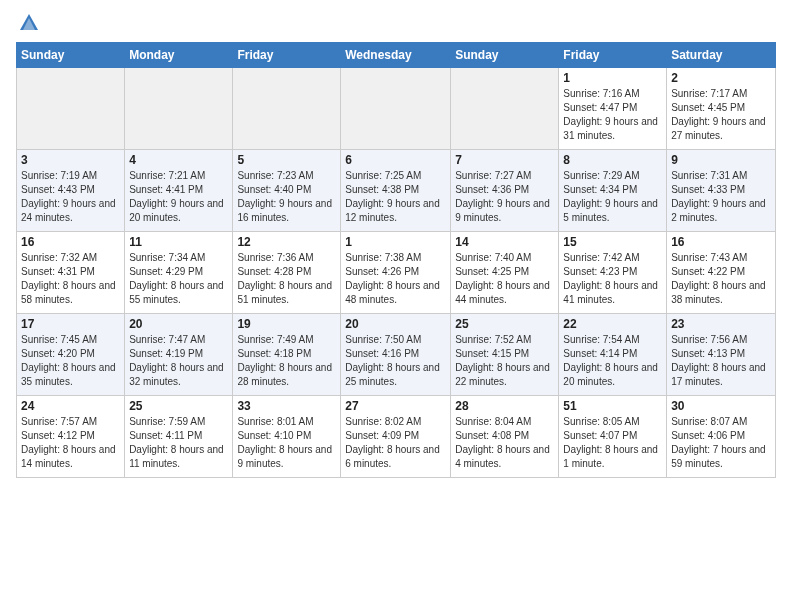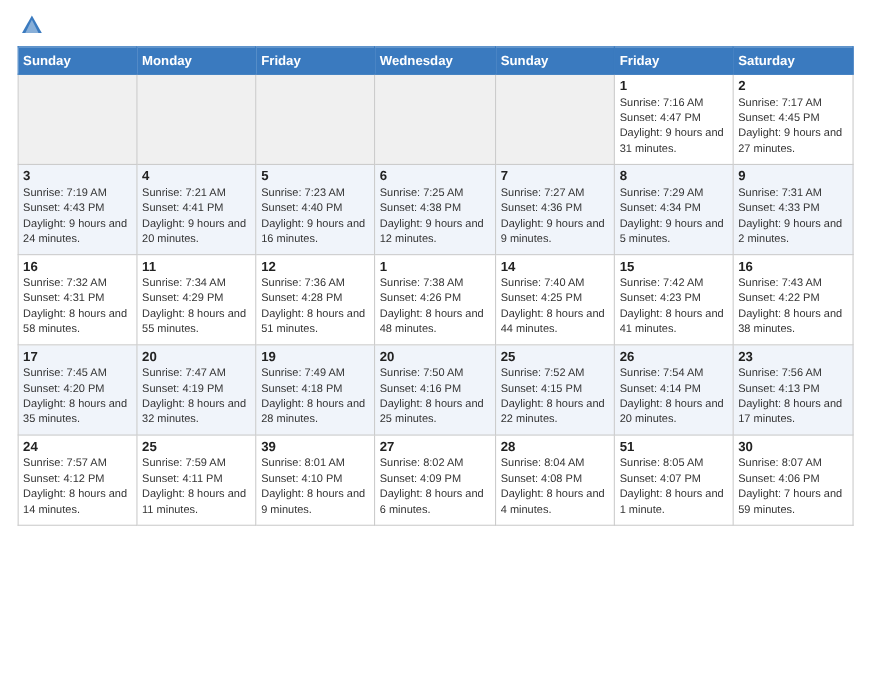--- a/index.html
+++ b/index.html
@@ -232,39 +232,39 @@
           </td>
           <td>
             <span class="day-number">20</span>
             <div class="day-info">Sunrise: 7:50 AM<br>Sunset: 4:16 PM<br>Daylight: 8 hours and 25 minutes.</div>
           </td>
           <td>
             <span class="day-number">25</span>
             <div class="day-info">Sunrise: 7:52 AM<br>Sunset: 4:15 PM<br>Daylight: 8 hours and 22 minutes.</div>
           </td>
           <td>
-            <span class="day-number">26</span>
+            <span class="day-number">22</span>
             <div class="day-info">Sunrise: 7:54 AM<br>Sunset: 4:14 PM<br>Daylight: 8 hours and 20 minutes.</div>
           </td>
           <td>
             <span class="day-number">23</span>
             <div class="day-info">Sunrise: 7:56 AM<br>Sunset: 4:13 PM<br>Daylight: 8 hours and 17 minutes.</div>
           </td>
         </tr>
         <tr>
           <td>
             <span class="day-number">24</span>
             <div class="day-info">Sunrise: 7:57 AM<br>Sunset: 4:12 PM<br>Daylight: 8 hours and 14 minutes.</div>
           </td>
           <td>
             <span class="day-number">25</span>
             <div class="day-info">Sunrise: 7:59 AM<br>Sunset: 4:11 PM<br>Daylight: 8 hours and 11 minutes.</div>
           </td>
           <td>
-            <span class="day-number">39</span>
+            <span class="day-number">33</span>
             <div class="day-info">Sunrise: 8:01 AM<br>Sunset: 4:10 PM<br>Daylight: 8 hours and 9 minutes.</div>
           </td>
           <td>
             <span class="day-number">27</span>
             <div class="day-info">Sunrise: 8:02 AM<br>Sunset: 4:09 PM<br>Daylight: 8 hours and 6 minutes.</div>
           </td>
           <td>
             <span class="day-number">28</span>
             <div class="day-info">Sunrise: 8:04 AM<br>Sunset: 4:08 PM<br>Daylight: 8 hours and 4 minutes.</div>
           </td>

